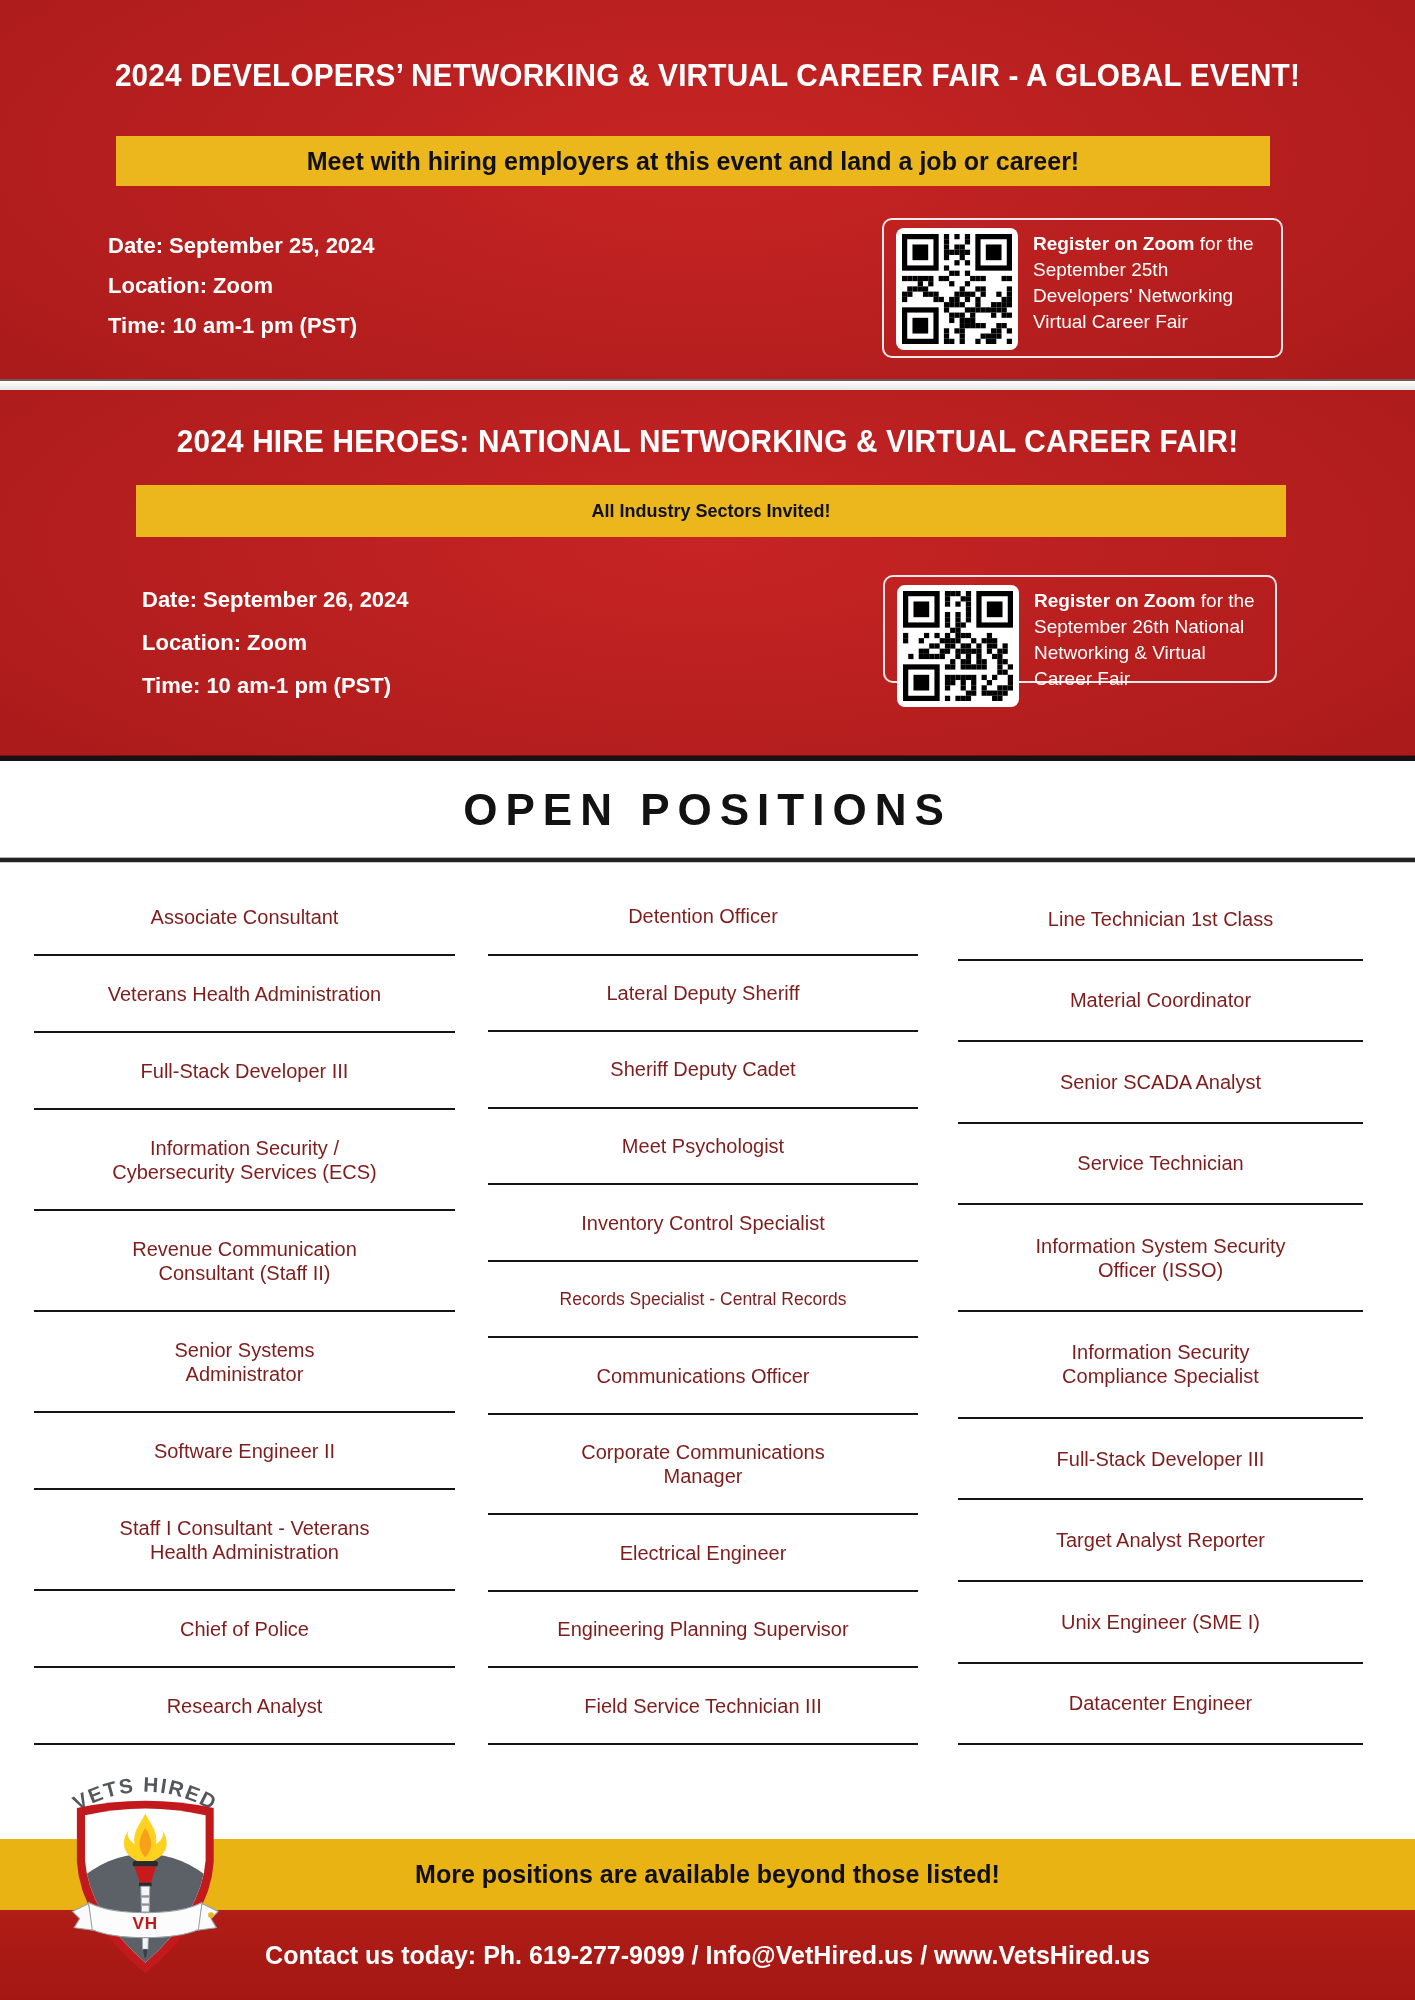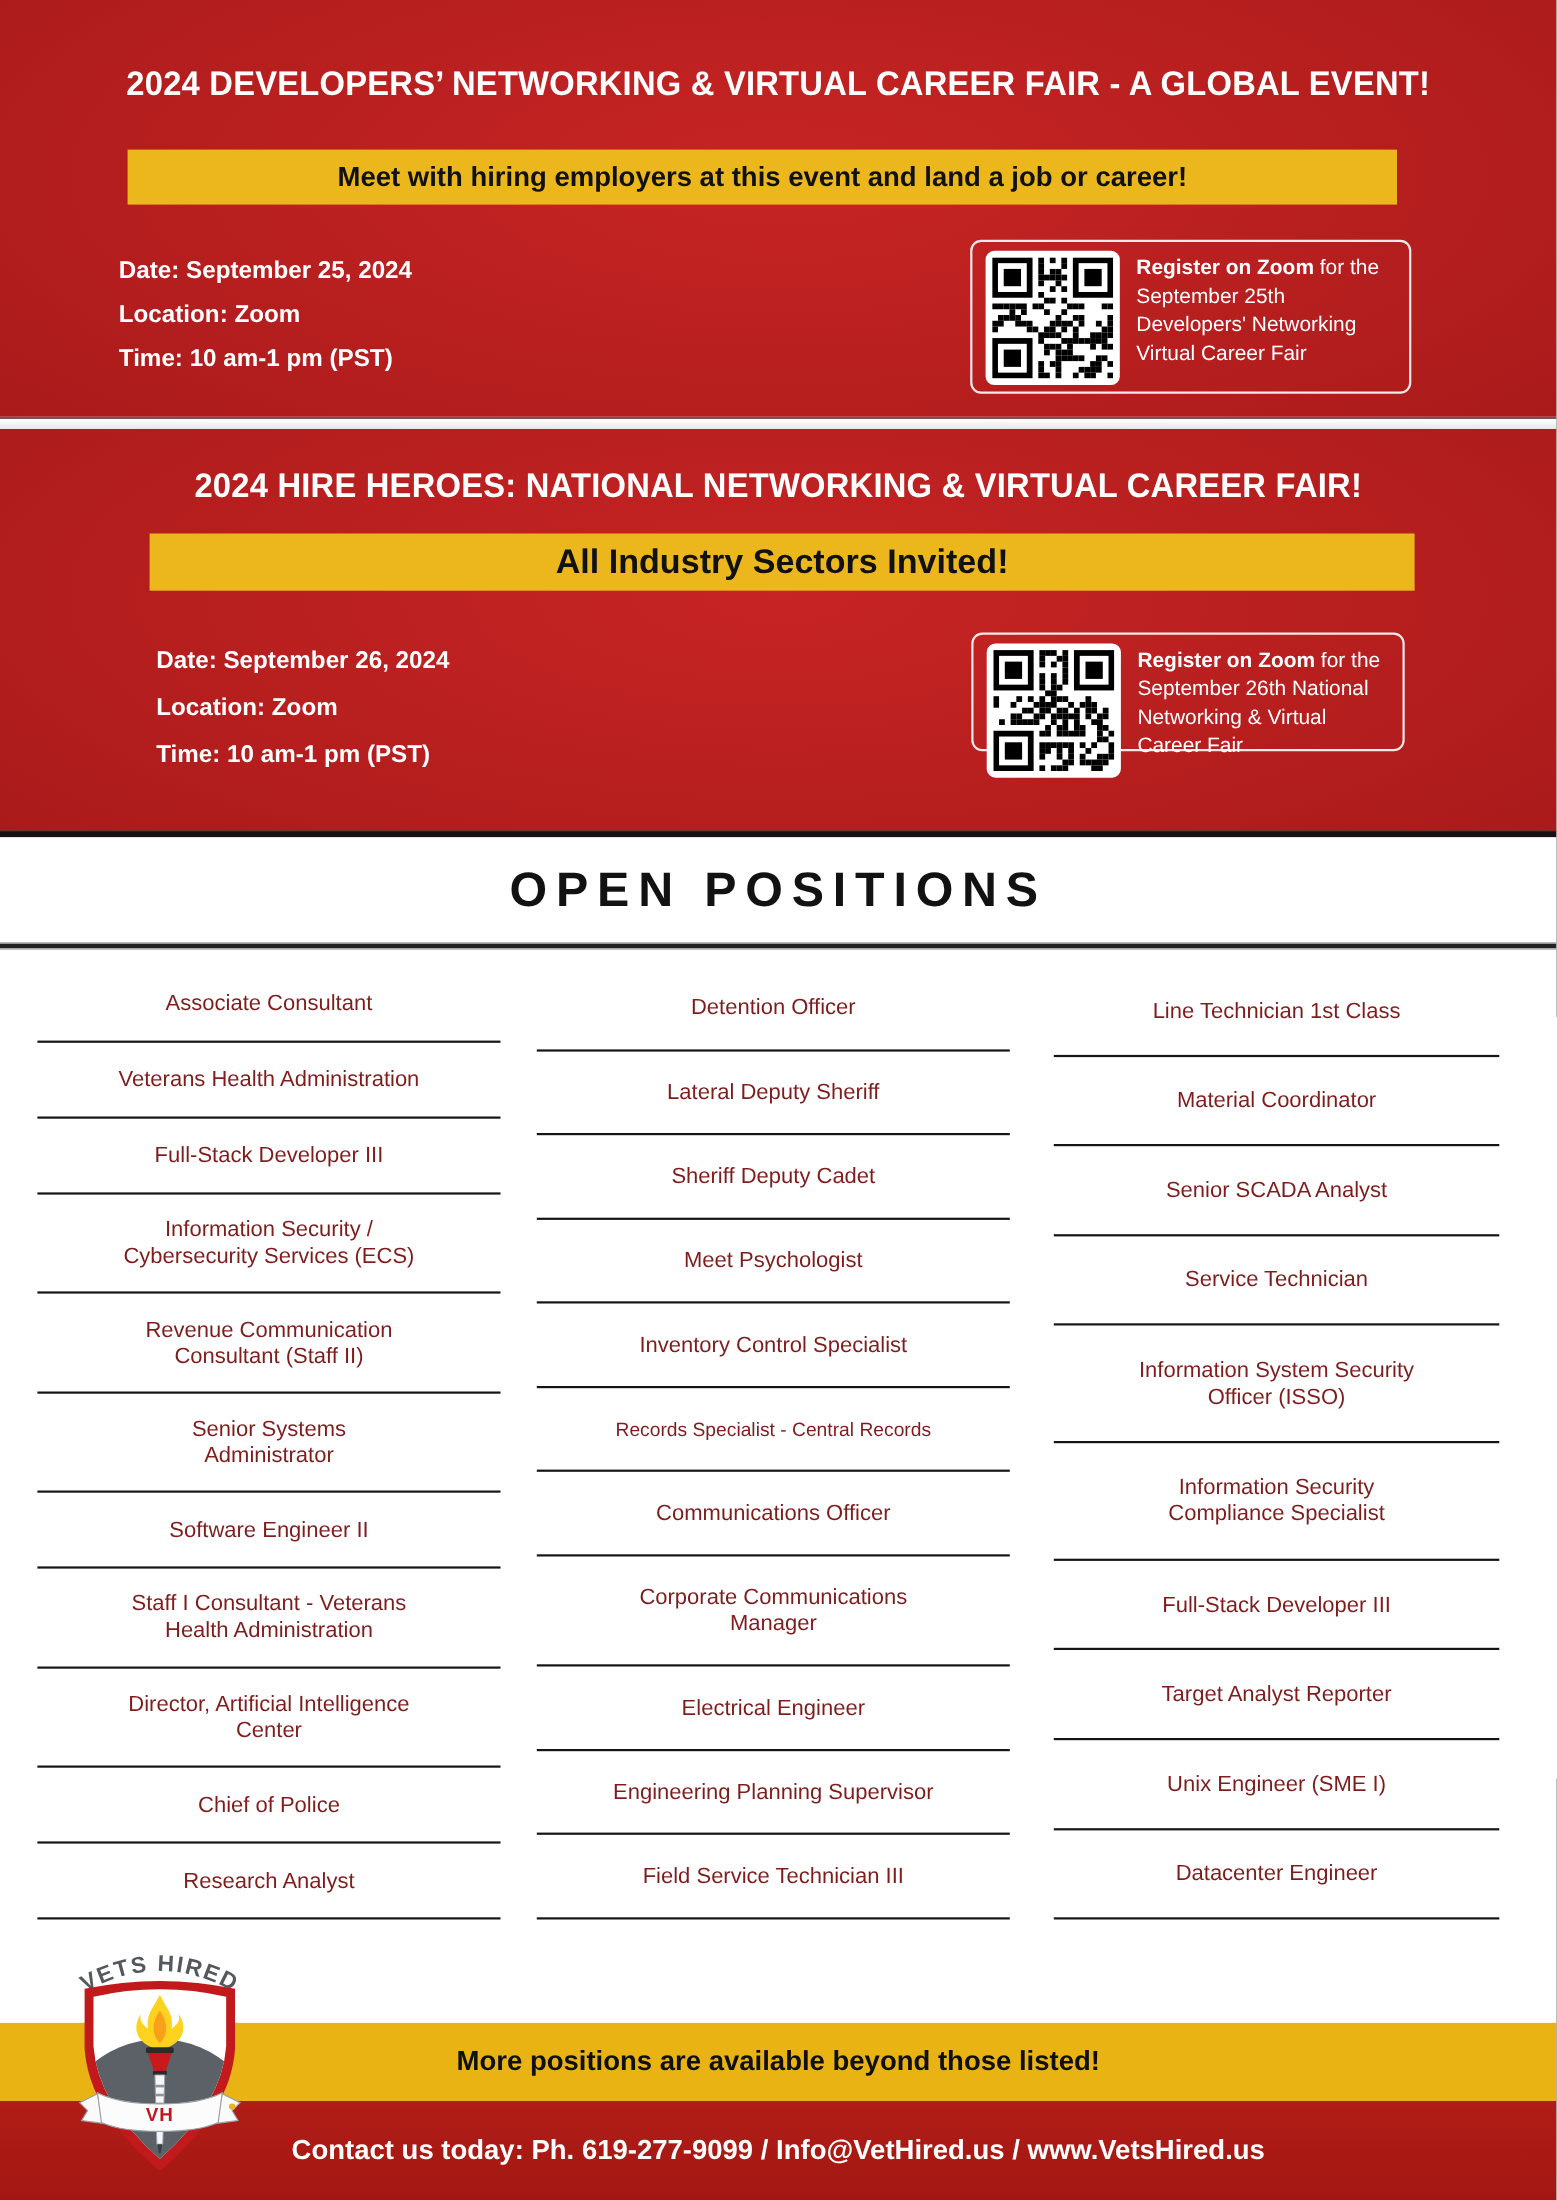--- a/index.html
+++ b/index.html
@@ -17,21 +17,21 @@
         background:#1a1212;border-top:1px solid #6e1311;z-index:2;}
 
   .main-title{position:absolute;left:0;width:100%;text-align:center;color:#fff;
     font-weight:bold;font-size:31px;letter-spacing:.2px;white-space:nowrap;
     transform:scaleX(.96);transform-origin:50% 50%;}
   #t1{top:58px;}
   #t2{top:34px;}
 
   .band{position:absolute;background:#ecb71d;color:#111;font-weight:bold;text-align:center;}
   #b1{top:136px;left:116px;width:1154px;height:50px;line-height:50px;font-size:25px;}
-  #b2{top:95px;left:136px;width:1150px;height:52px;line-height:52px;font-size:31px;}
+  #b2{top:95px;left:136px;width:1150px;height:52px;line-height:52px;font-size:18px;}
 
   .dates{position:absolute;color:#fff;font-weight:bold;font-size:22px;}
   #d1{top:226px;left:108px;line-height:40px;}
   #d2{top:188px;left:142px;line-height:43px;}
 
   .qrbox{position:absolute;box-sizing:border-box;border:2px solid rgba(255,255,255,.9);
          border-radius:10px;display:flex;align-items:flex-start;padding:8px 12px;}
   #q1{top:218px;left:882px;width:401px;height:140px;}
   #q2{top:185px;left:883px;width:394px;height:108px;}
   .qrwrap{flex:0 0 auto;width:122px;height:122px;box-sizing:border-box;background:#fff;
@@ -386,22 +386,20 @@
           <div class="job"><span>Full-Stack Developer III</span></div>
           <div class="job two"><span>Information Security /
 Cybersecurity Services (ECS)</span></div>
           <div class="job two"><span>Revenue Communication
 Consultant (Staff II)</span></div>
           <div class="job two"><span>Senior Systems
 Administrator</span></div>
           <div class="job"><span>Software Engineer II</span></div>
           <div class="job two"><span>Staff I Consultant - Veterans
 Health Administration</span></div>
-          <div class="job two"><span>Director, Artificial Intelligence
-Center</span></div>
           <div class="job"><span>Chief of Police</span></div>
           <div class="job"><span>Research Analyst</span></div>
         </div>
       <div class="jcol jcol2">
           <div class="job"><span>Detention Officer</span></div>
           <div class="job"><span>Lateral Deputy Sheriff</span></div>
           <div class="job"><span>Sheriff Deputy Cadet</span></div>
           <div class="job"><span>Meet Psychologist</span></div>
           <div class="job"><span>Inventory Control Specialist</span></div>
           <div class="job small"><span>Records Specialist - Central Records</span></div>

